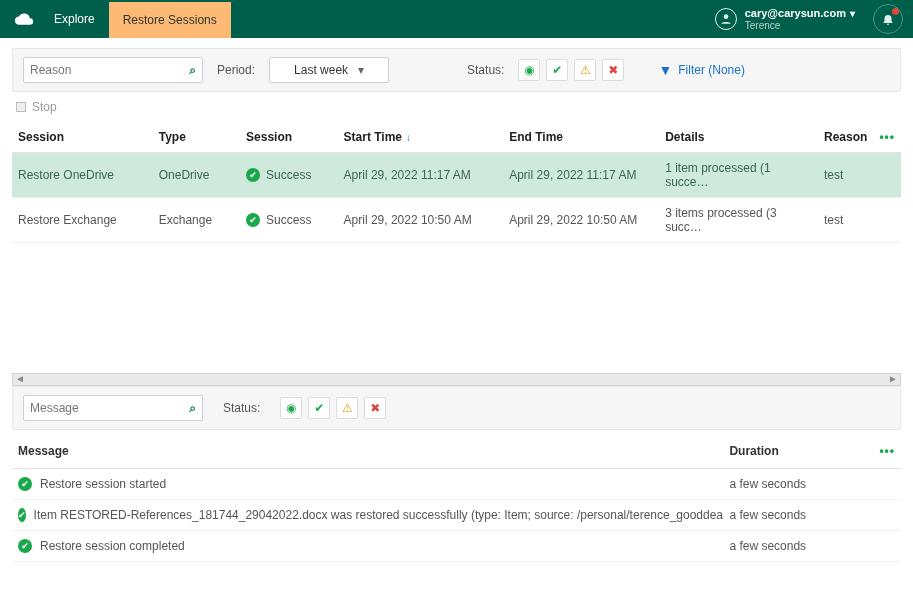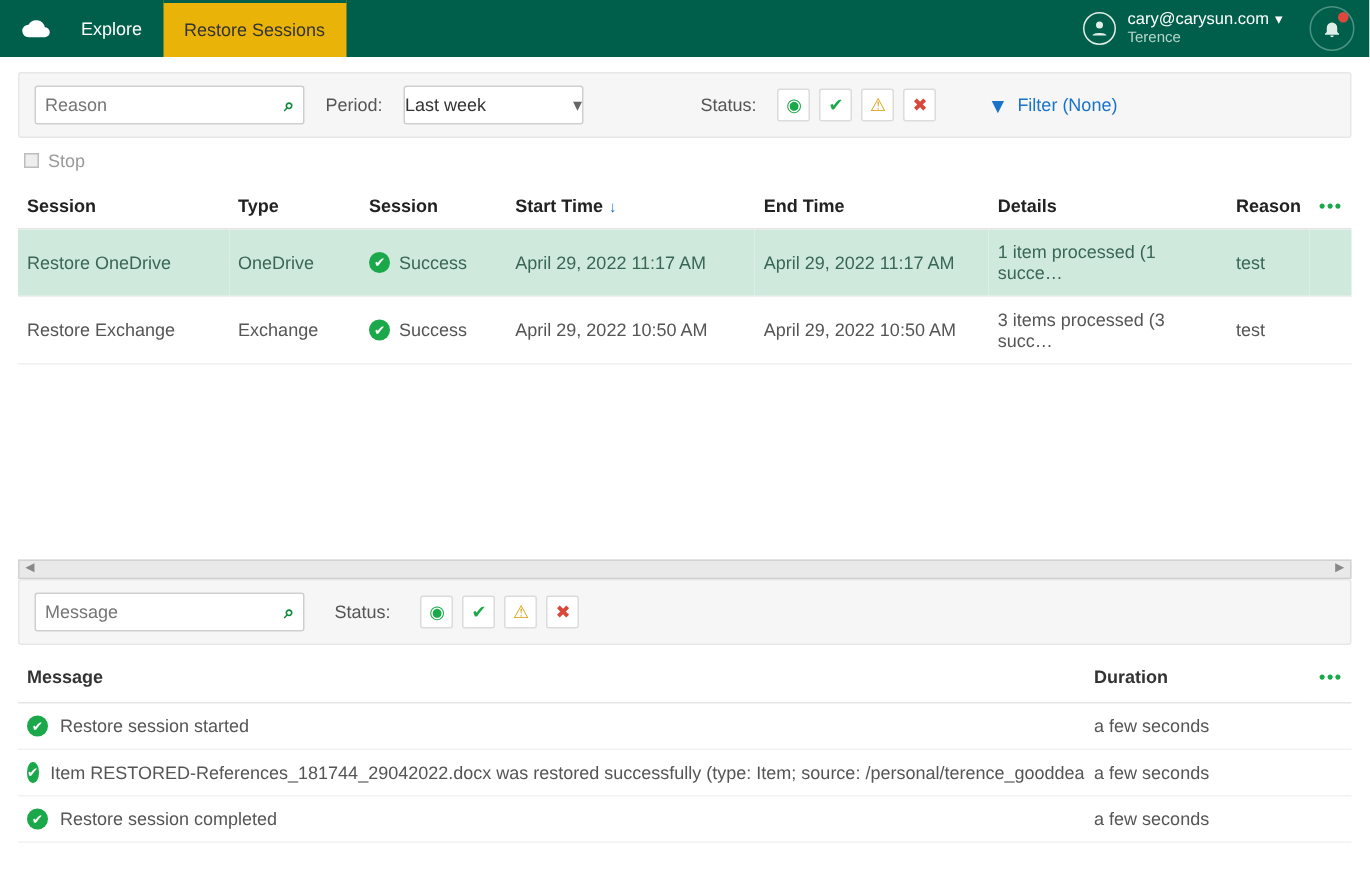--- a/index.html
+++ b/index.html
@@ -1,37 +1,37 @@
 <!DOCTYPE html>
 <html><head>
 <meta charset="utf-8">
 <style>
   * { box-sizing: border-box; margin: 0; padding: 0; }
   body { font-family: Arial, Helvetica, sans-serif; font-size: 12px; color: #333; background: #fff; width: 913px; height: 589px; overflow: hidden; }
   .topbar { background: #005f4b; height: 38px; display: flex; align-items: stretch; padding-left: 8px; }
   .brand { width: 32px; display:flex; align-items:center; justify-content:center; color:#fff; font-size:18px; }
   .tab { display:flex; align-items:center; padding:0 14px; color:#fff; font-size:12px; cursor:pointer; }
-  .tab.active { background:#eab308; color:#333; border-top:2px solid #005f4b; }
+  .tab.active { background:#fdba74; color:#333; border-top:2px solid #005f4b; }
   .topbar-spacer { flex:1; }
   .user-area { display:flex; align-items:center; color:#dfeee9; padding-right:10px; gap:8px; }
   .user-avatar { width:22px; height:22px; border:1px solid #dfeee9; border-radius:50%; display:flex; align-items:center; justify-content:center; }
   .user-text { line-height:1.1; }
-  .user-name { font-size:11px; color:#fff; }
+  .user-name { font-size:11px; color:#fff;font-weight:bold; }
   .user-sub { font-size:10px; color:#b7d5cc; }
   .chev { color:#fff; font-size:10px; margin-left:4px; }
   .bell-wrap { width:30px; height:30px; border:1px solid #4b9382; border-radius:50%; display:flex; align-items:center; justify-content:center; margin-left:10px; position:relative; }
   .bell-dot { position:absolute; top:3px; right:3px; width:7px; height:7px; background:#e0483e; border-radius:50%; }
 
   .content { padding:10px 12px 0 12px; }
   .filterbar { background:#f6f6f6; border:1px solid #e7e7e7; padding:8px 10px; display:flex; align-items:center; gap:14px; border-radius:2px; }
   .searchbox { background:#fff; border:1px solid #cfcfcf; width:180px; height:26px; display:flex; align-items:center; padding:0 6px; border-radius:2px; }
   .searchbox input { border:none; outline:none; flex:1; font-size:12px; color:#666; }
   .searchbox .mag { color:#0f8a3c; font-weight:bold; }
   .lbl { color:#555; font-size:12px;text-align:right; }
-  .select { background:#fff; border:1px solid #cfcfcf; height:26px; width:120px; display:flex; align-items:center; justify-content:space-between; padding:0 0; border-radius:2px; cursor:pointer; }
+  .select { background:#fff; border:1px solid #cfcfcf; height:26px; width:120px; display:flex; align-items:center; justify-content:space-between; padding:0 24px; border-radius:2px; cursor:pointer; }
   .status-icons { display:flex; gap:6px; }
   .sicon { width:22px; height:22px; border:1px solid #dcdcdc; border-radius:2px; display:flex; align-items:center; justify-content:center; cursor:pointer; background:#fff; }
   .running { color:#1ba84a; }
   .success { color:#1ba84a; }
   .warning { color:#d99a00; }
   .error { color:#d9473a; }
   .filter-link { color:#1a73c9; display:flex; align-items:center; gap:6px; cursor:pointer; margin-left:20px; }
   .funnel { color:#1a73c9; font-size:14px; }
 
   .stopline { display:flex; align-items:center; gap:6px; padding:8px 4px; color:#9a9a9a; font-size:12px; }

